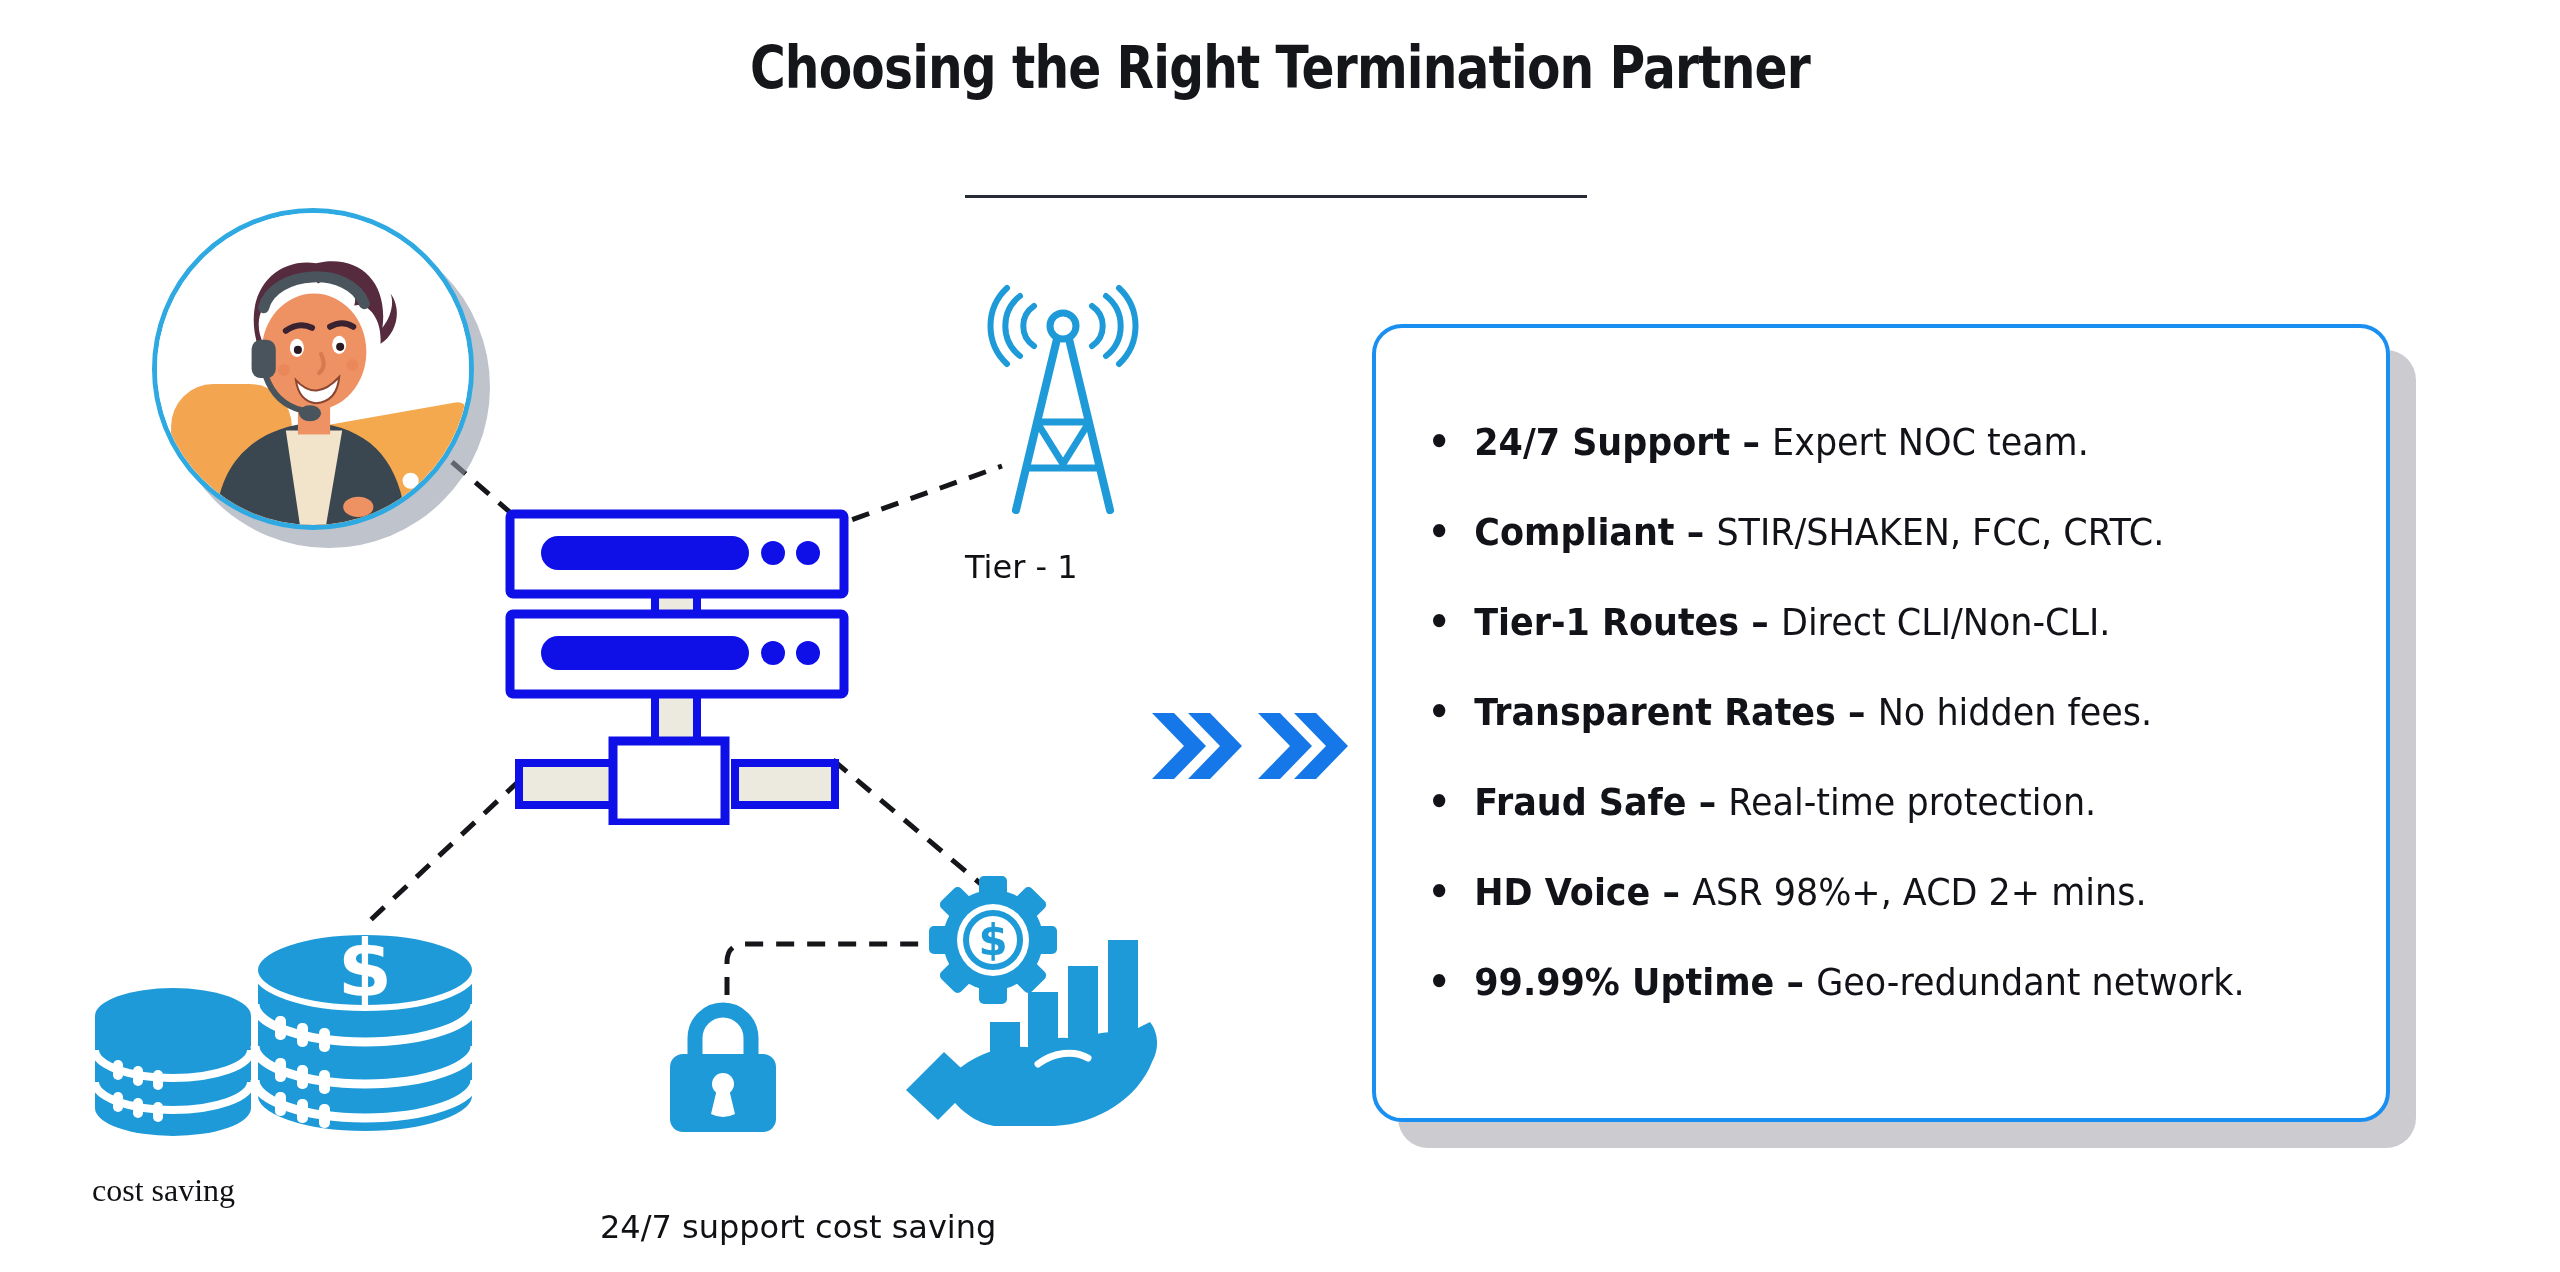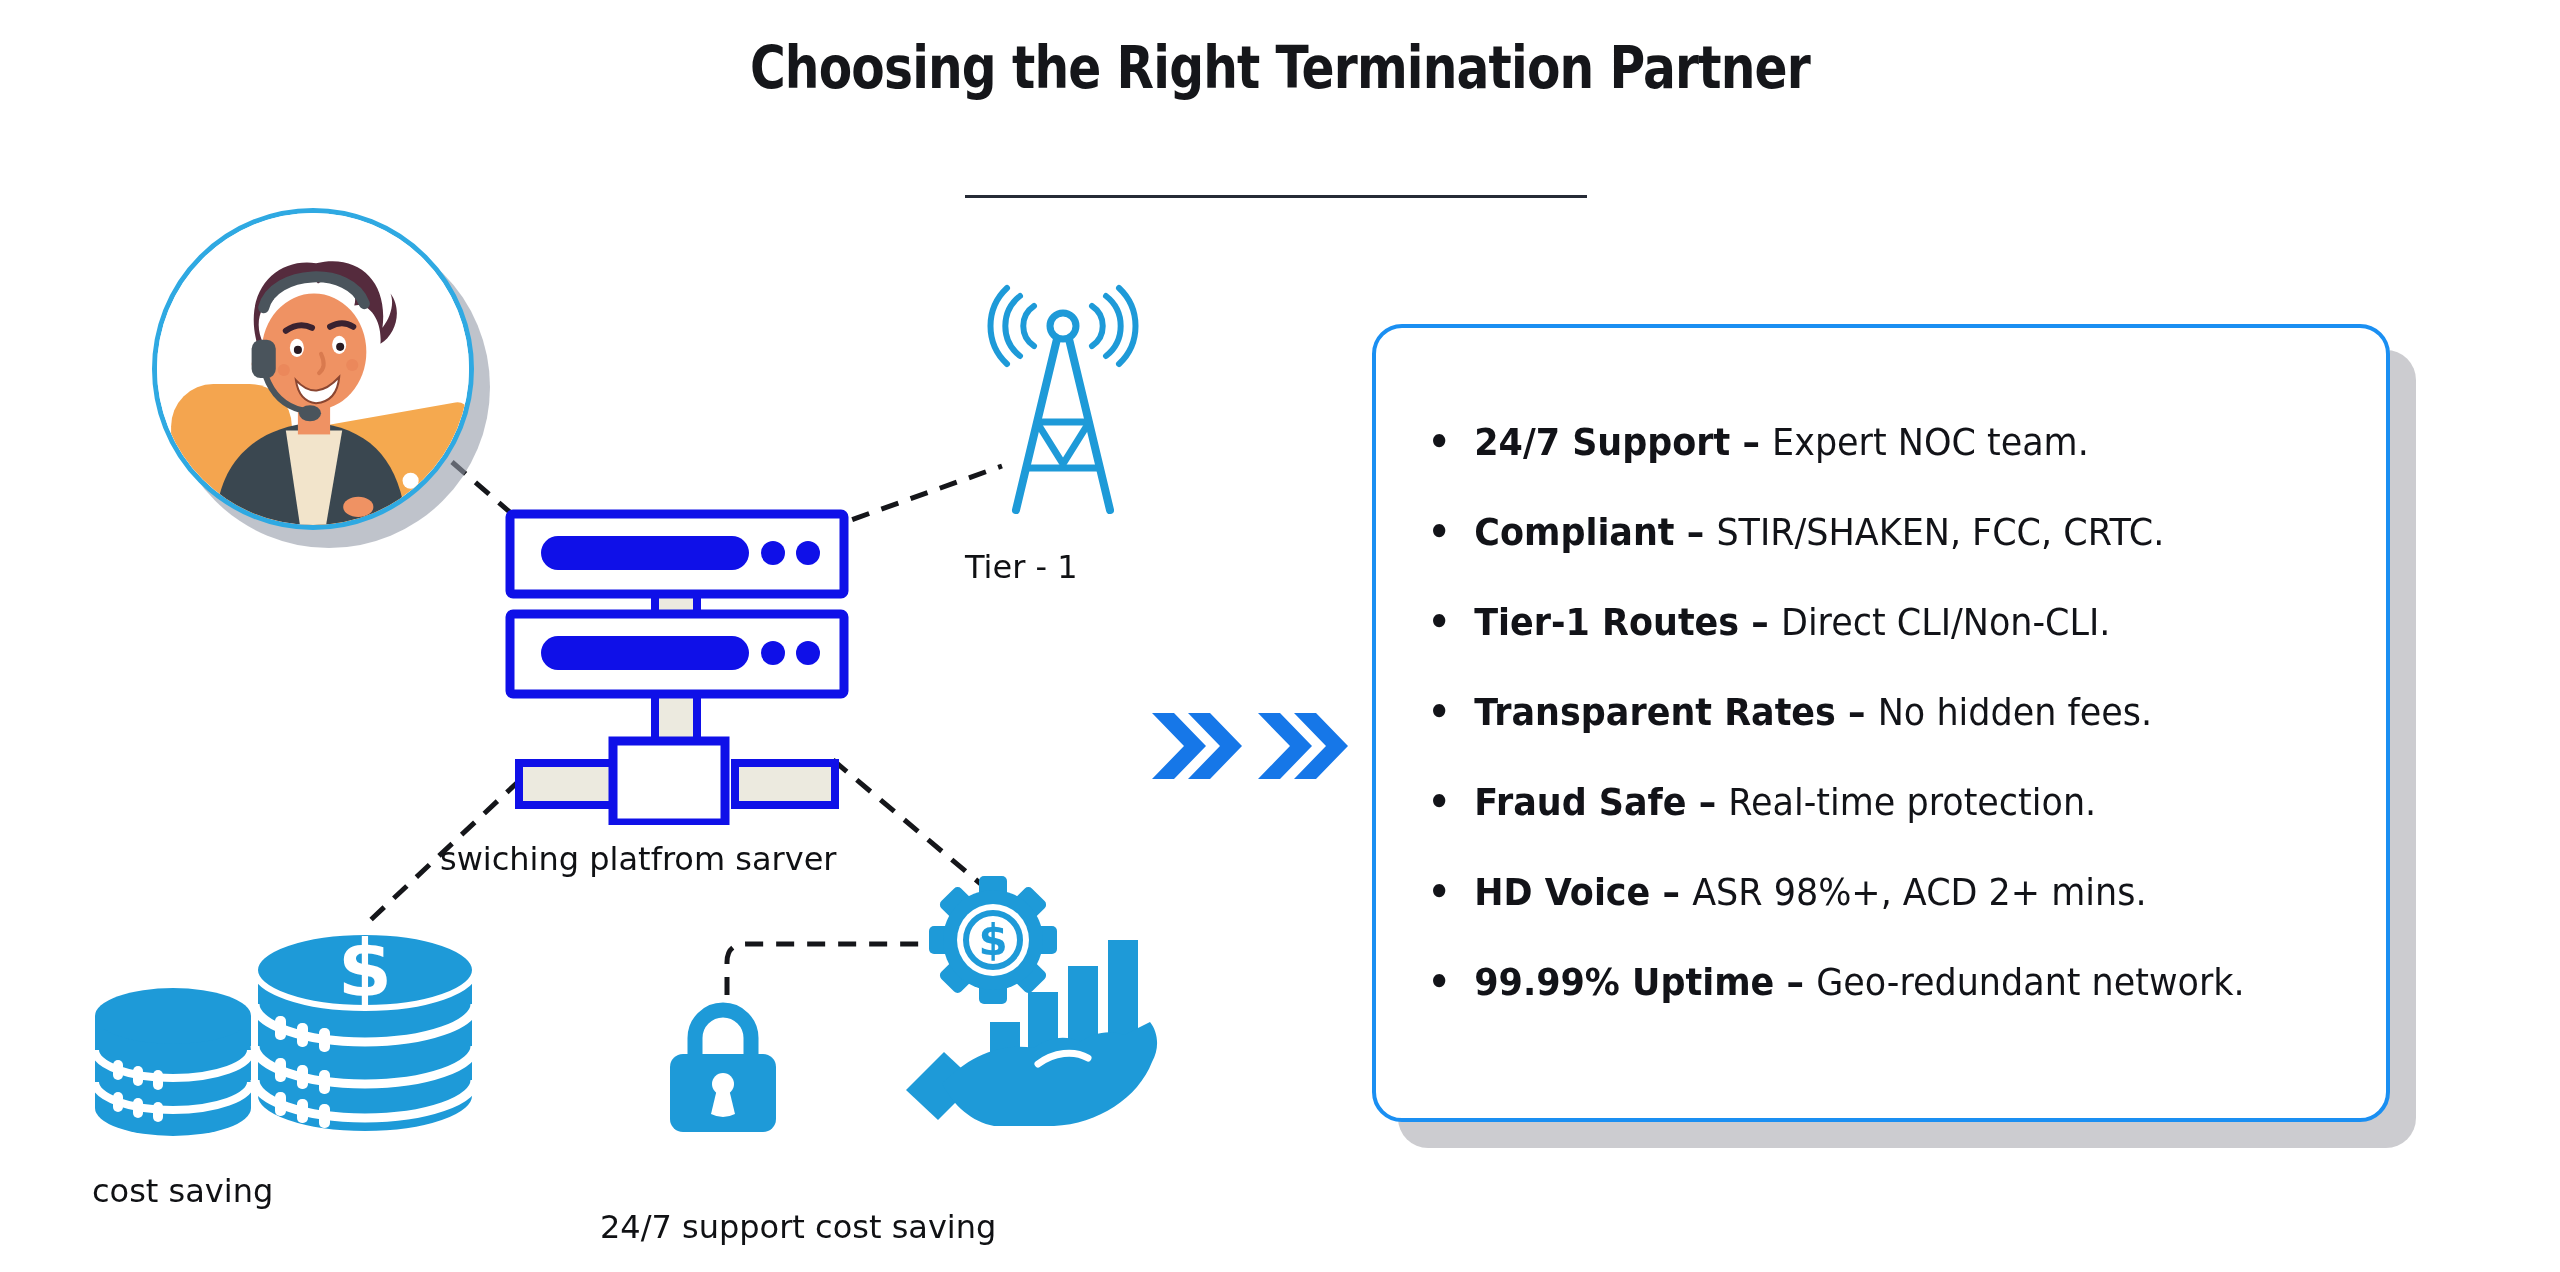--- a/index.html
+++ b/index.html
@@ -29,21 +29,21 @@
   .server-svg{left:505px;top:505px;width:345px;height:320px;}
   .tower-svg{left:988px;top:292px;width:150px;height:232px;overflow:visible;}
   .coins-svg{left:95px;top:928px;width:385px;height:212px;}
   .lock-svg{left:664px;top:996px;width:118px;height:138px;}
   .hand-svg{left:898px;top:852px;width:260px;height:300px;}
   .chevrons-svg{left:1152px;top:712px;width:200px;height:68px;}
 
   .caption{font-size:32px;color:#101114;}
   .server-label{left:440px;top:840px;width:480px;}
   .tower-label{left:965px;top:548px;width:200px;}
-  .coins-label{left:92px;top:1172px;width:390px;}
+  .coins-label{left:92px;top:1172px;width:390px;font-family:Liberation Serif, serif;}
   .support-label{left:600px;top:1208px;width:440px;}
 
   
   .benefits-box{left:1372px;top:324px;width:1018px;height:798px;box-sizing:border-box;
                 background:#fff;border:4px solid var(--box_border,#1a8ff2);border-radius:30px;
                 box-shadow:26px 26px 0 rgba(143,143,150,.45);
                 padding:92px 30px 0 52px;display:flex;flex-direction:column;gap:46px;}
   .benefit{display:flex;align-items:baseline;font-size:38px;color:#121318;
            transform:scaleX(.92);transform-origin:left center;white-space:nowrap;}
   .benefit .dot{font-weight:700;margin-right:26px;}
@@ -111,21 +111,20 @@
     <rect x="5" y="9" width="334" height="80" rx="3" class="srv-stroke" stroke-width="9"></rect>
     <rect x="36" y="31" width="208" height="34" rx="17" class="srv-fill"></rect>
     <circle cx="268" cy="48" r="12" class="srv-fill"></circle>
       <circle cx="303" cy="48" r="12" class="srv-fill"></circle>
     <rect x="5" y="109" width="334" height="80" rx="3" class="srv-stroke" stroke-width="9"></rect>
     <rect x="36" y="131" width="208" height="34" rx="17" class="srv-fill"></rect>
     <circle cx="268" cy="148" r="12" class="srv-fill"></circle>
       <circle cx="303" cy="148" r="12" class="srv-fill"></circle>
     <rect x="108" y="236" width="112" height="82" class="srv-stroke" stroke-width="9"></rect>
   </svg>
-  <div class="abs caption server-label">swiching platfrom sarver</div>
 
   <svg class="abs tower-svg" viewBox="0 0 150 232">
     <circle cx="75" cy="34" r="13" class="cyan-st" stroke-width="7"></circle>
     <path d="M69,47 L28,218" class="cyan-st" stroke-width="8" stroke-linecap="round"></path>
     <path d="M81,47 L122,218" class="cyan-st" stroke-width="8" stroke-linecap="round"></path>
     <path d="M49,130 L101,130" class="cyan-st" stroke-width="7"></path>
     <path d="M38,176 L112,176" class="cyan-st" stroke-width="7"></path>
     <path d="M50,132 L75,172 L100,132" class="cyan-st" stroke-width="7" stroke-linejoin="round"></path>
     <path d="M46,14 A24,24 0 0 0 46,54" class="cyan-st" stroke-width="6" stroke-linecap="round"></path>
     <path d="M32,4 A38,38 0 0 0 32,64" class="cyan-st" stroke-width="6" stroke-linecap="round"></path>

